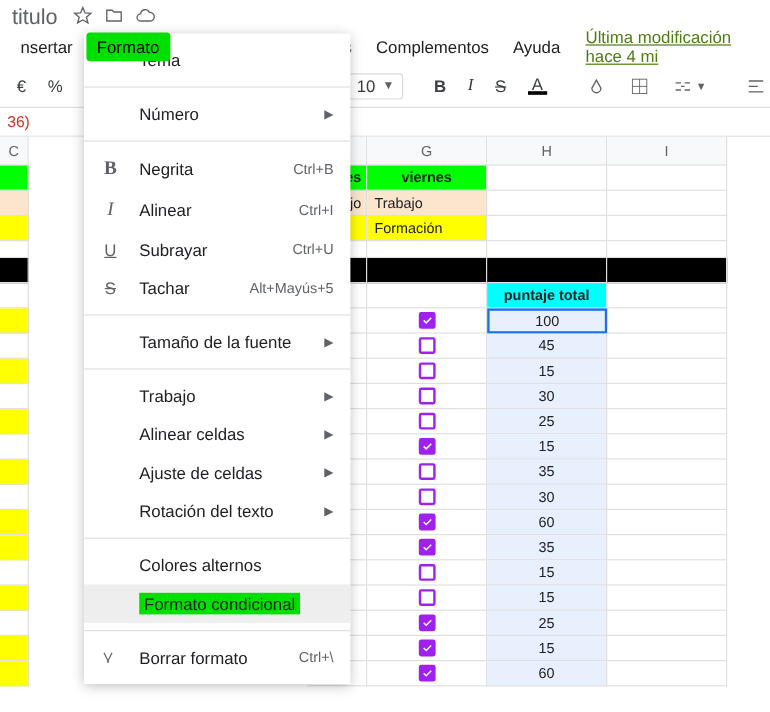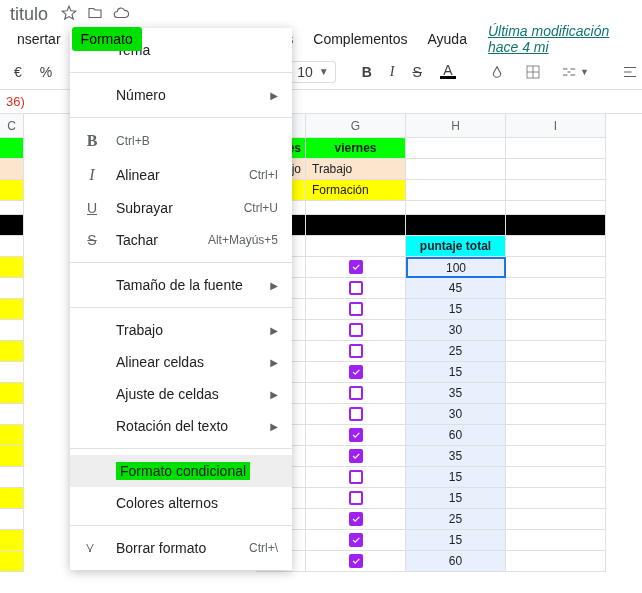--- a/index.html
+++ b/index.html
@@ -49,24 +49,23 @@
   }
   .menubar .mitem.active {
     background: #00e000;
     color: #000;
     font-weight: 500;
     position: relative;
     z-index: 30;
   }
   .lastmod {
     margin-left: 10px;
-    color: #0f766e;
+    color: #4d7c0f;
     text-decoration: underline;
     font-size: 14px;
-    font-style: italic;
   }
   .toolbar {
     display: flex;
     align-items: center;
     padding: 4px 8px;
     height: 36px;
     border-bottom: 1px solid #e0e0e0;
     gap: 6px;
     font-size: 14px;
     color: #3c4043;
@@ -558,20 +557,21 @@
   </div>
   <div class="dd-sep"></div>
   <div class="dd-item">
     <span class="icon"></span>
       <span class="label">Número</span>
     <span class="arrow">▶</span>
   </div>
   <div class="dd-sep"></div>
   <div class="dd-item">
     <span class="icon bold-t">B</span>
+    <span class="label">Negrita</span>
     <span class="sc">Ctrl+B</span>
   </div>
   <div class="dd-item">
     <span class="icon italic-t">I</span>
     <span class="label">Alinear</span>
     <span class="sc">Ctrl+I</span>
   </div>
   <div class="dd-item">
     <span class="icon under-t">U</span>
     <span class="label">Subrayar</span>
@@ -603,27 +603,27 @@
     <span class="icon"></span>
       <span class="label">Ajuste de celdas</span>
     <span class="arrow">▶</span>
   </div>
   <div class="dd-item">
     <span class="icon"></span>
       <span class="label">Rotación del texto</span>
     <span class="arrow">▶</span>
   </div>
   <div class="dd-sep"></div>
+  <div class="dd-item">
+    <span class="icon"></span>
+      <span class="label">Colores alternos</span>
+  </div>
   <div class="dd-item highlight">
     <span class="icon"></span>
       <span class="label"><span class="label-inner">Formato condicional</span></span>
-  </div>
-  <div class="dd-item">
-    <span class="icon"></span>
-      <span class="label">Colores alternos</span>
   </div>
   <div class="dd-sep"></div>
   <div class="dd-item">
     <span class="icon">
         <svg viewBox="0 0 24 24">
           <path d="M4 6l6 12m4-12L8 18"></path>
         </svg>
       </span>
     <span class="label">Borrar formato</span>
     <span class="sc">Ctrl+\</span>

